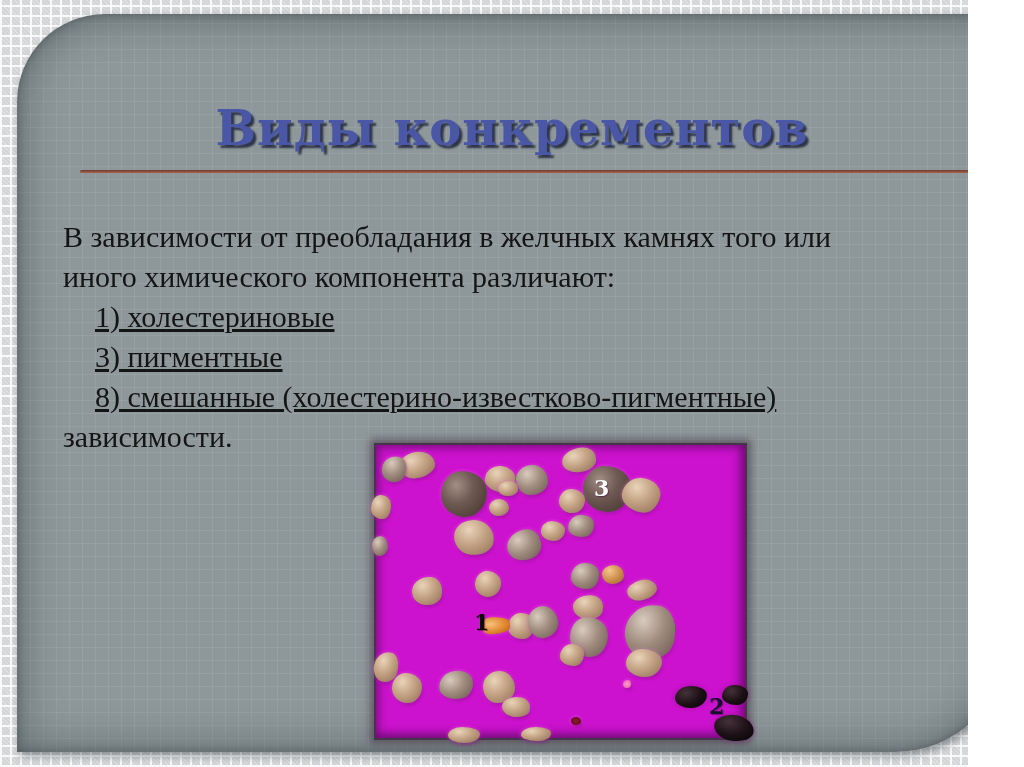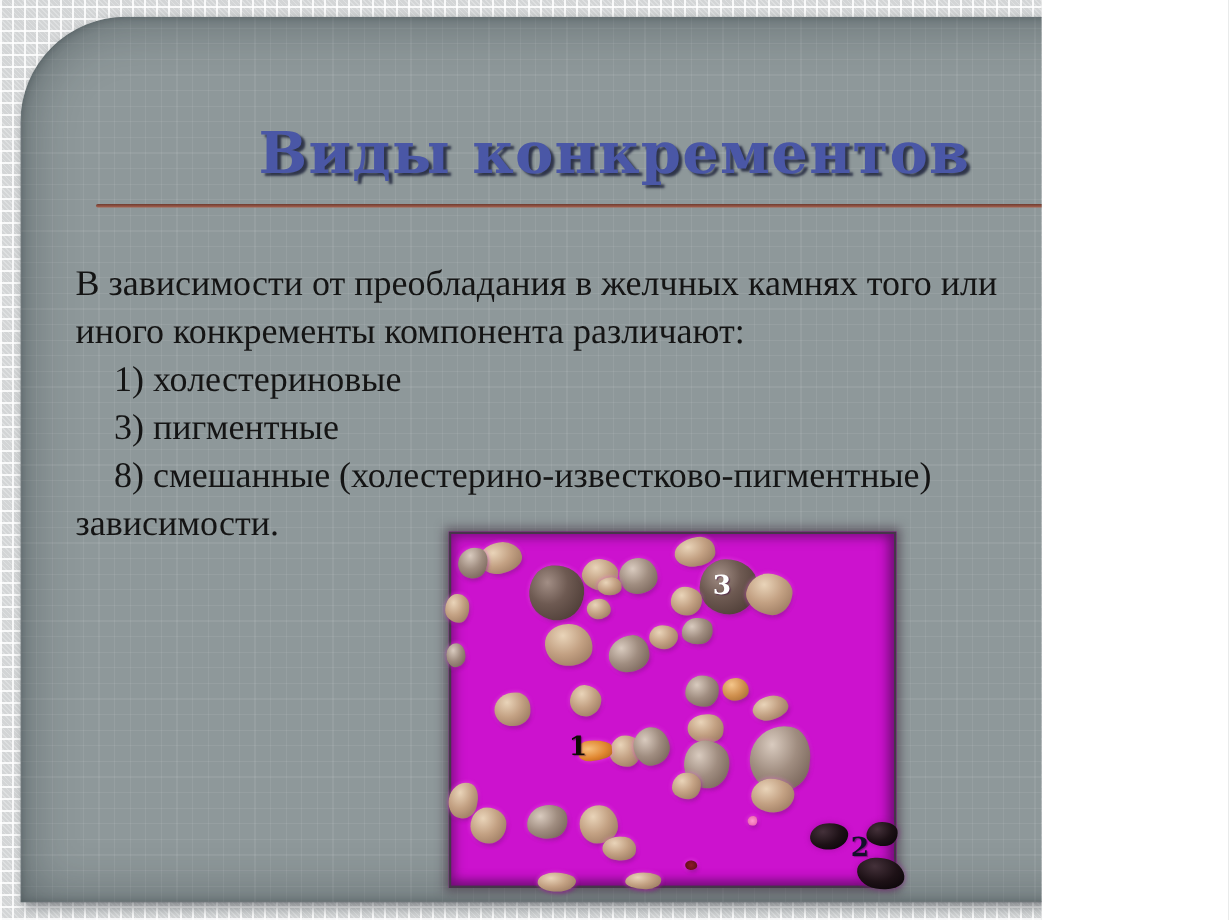--- a/index.html
+++ b/index.html
@@ -1,17 +1,17 @@
 <!DOCTYPE html>
 <html><head>
 <meta charset="utf-8">
 <style>
   html,body { margin:0; padding:0; }
   .page {
-    position:relative; width:868px; height:767px; overflow:hidden;
+    position:relative; width:968px; height:767px; overflow:hidden;
     background-color:#d7d9da;
     background-image:
       repeating-linear-gradient(0deg, rgba(255,255,255,0.85) 0px, rgba(255,255,255,0.85) 2px, rgba(255,255,255,0) 2px, rgba(255,255,255,0) 10px),
       repeating-linear-gradient(90deg, rgba(255,255,255,0.85) 0px, rgba(255,255,255,0.85) 2px, rgba(255,255,255,0) 2px, rgba(255,255,255,0) 10px),
       repeating-linear-gradient(45deg, rgba(255,255,255,0.18) 0px, rgba(255,255,255,0.18) 1px, rgba(0,0,0,0.02) 1px, rgba(0,0,0,0.02) 3px);
     font-family:"Liberation Serif","DejaVu Serif",serif;
   }
   .panel {
     position:absolute; left:17px; top:14px; width:990px; height:738px;
     background-color:#8e989a;
@@ -33,21 +33,21 @@
   .divider {
     position:absolute; left:63px; top:156px; width:900px; height:3px;
     background:linear-gradient(to bottom,#6e3c30,#aa6350);
     border-radius:2px;
   }
   .bodytext {
     position:absolute; left:46px; top:203px; width:910px;
     font-size:30px; line-height:40px; color:#141414;
   }
   .bline { white-space:nowrap; }
-  .bline.indent { padding-left:32px; }
+  .bline.indent { padding-left:32px;text-decoration:underline; }
 
   .figure {
     position:absolute; left:357px; top:429px; width:369px; height:293px;
     background:#cc12ce;
     border:2px solid #46354a;
     box-shadow: 0 0 8px 4px rgba(66,50,66,0.6),
                 inset 0 0 9px 3px rgba(70,15,75,0.55),
                 inset -5px -4px 10px rgba(105,8,110,0.45);
   }
   .stone {
@@ -78,21 +78,21 @@
 <body>
 
 <div class="page">
   <div class="panel">
 
     <div class="title">Виды конкрементов</div>
     <div class="divider"></div>
 
     <div class="bodytext">
       <div class="bline">В зависимости от преобладания в желчных камнях того или</div>
-      <div class="bline">иного конкременты компонента различают:</div>
+      <div class="bline">иного химического компонента различают:</div>
       <div class="bline indent">1) холестериновые</div>
       <div class="bline indent">3) пигментные</div>
       <div class="bline indent">8) смешанные (холестерино-известково-пигментные)</div>
       <div class="bline">зависимости.</div>
     </div>
 
     <div class="figure">
         <div class="stone st-tan" style="left: 23px; top: 7px; width: 36px; height: 26px; border-radius: 52% 48% 55% 45% / 48% 55% 45% 52%; transform: rotate(-10deg);"></div>
         <div class="stone st-gray" style="left: 6px; top: 11px; width: 24px; height: 26px; border-radius: 60% 40% 50% 50% / 55% 50% 45%; transform: rotate(15deg);"></div>
         <div class="stone st-dark" style="left: 65px; top: 26px; width: 46px; height: 46px; border-radius: 45% 55% 48% 52% / 52% 45% 55% 48%; transform: rotate(-5deg);"></div>

